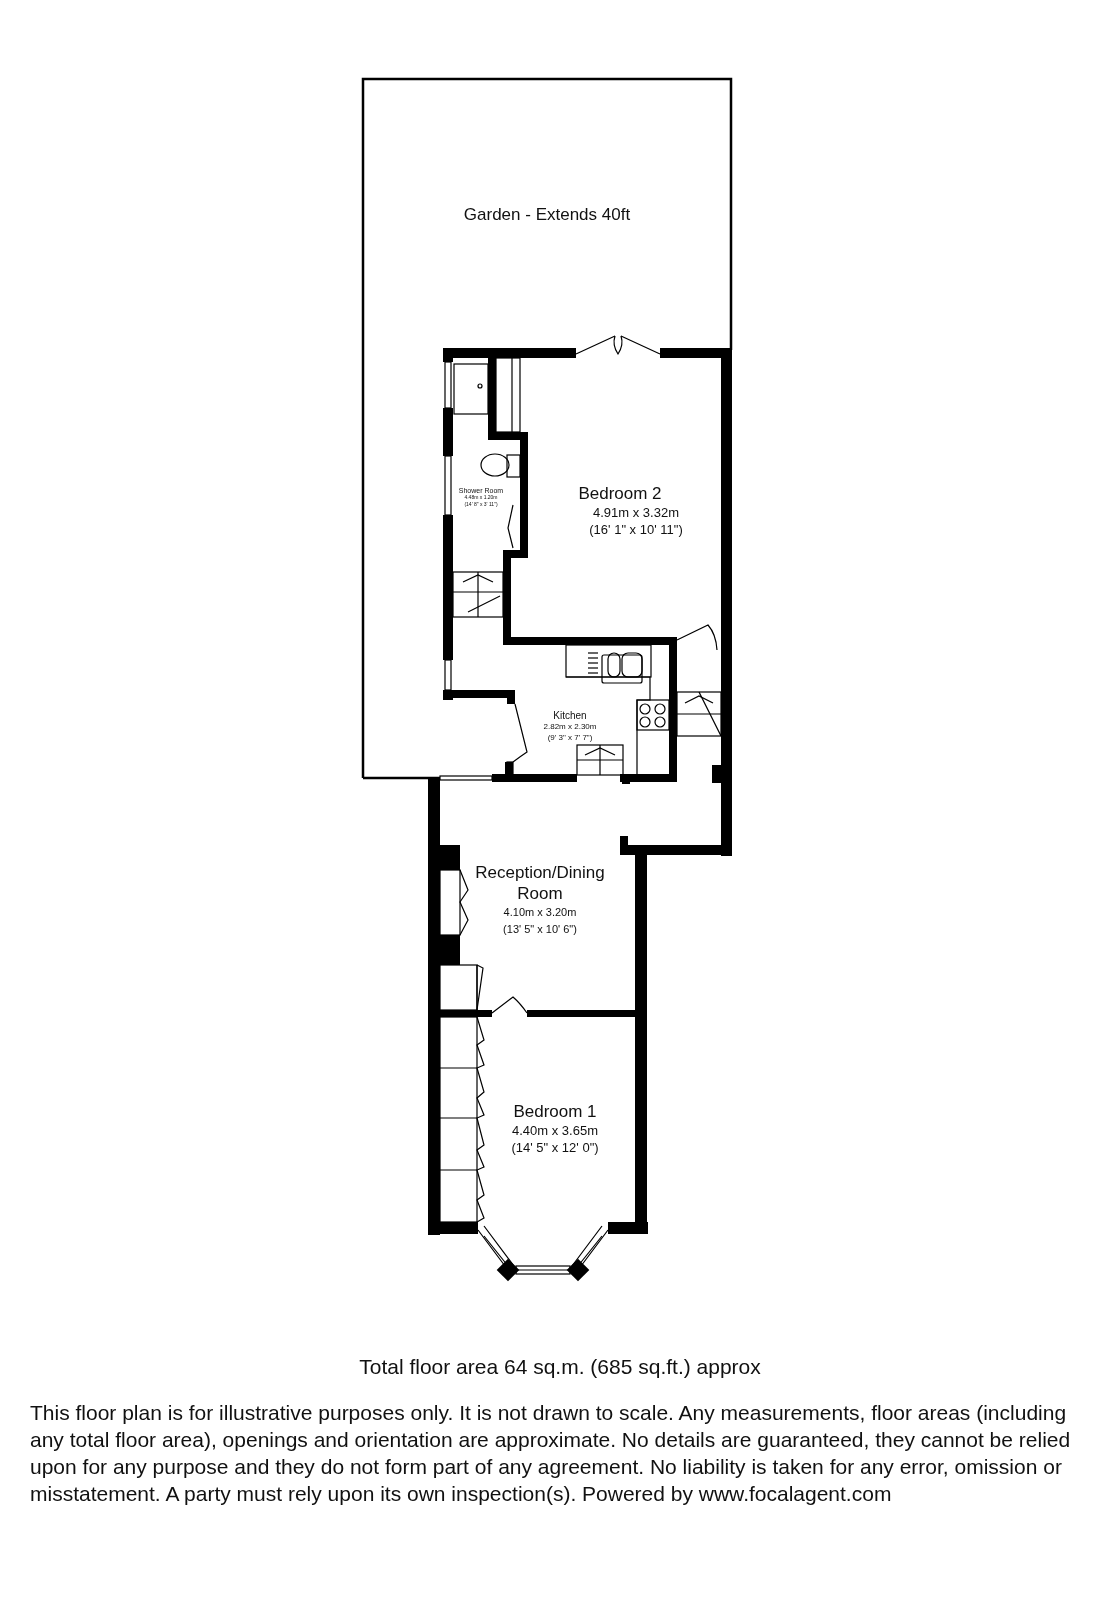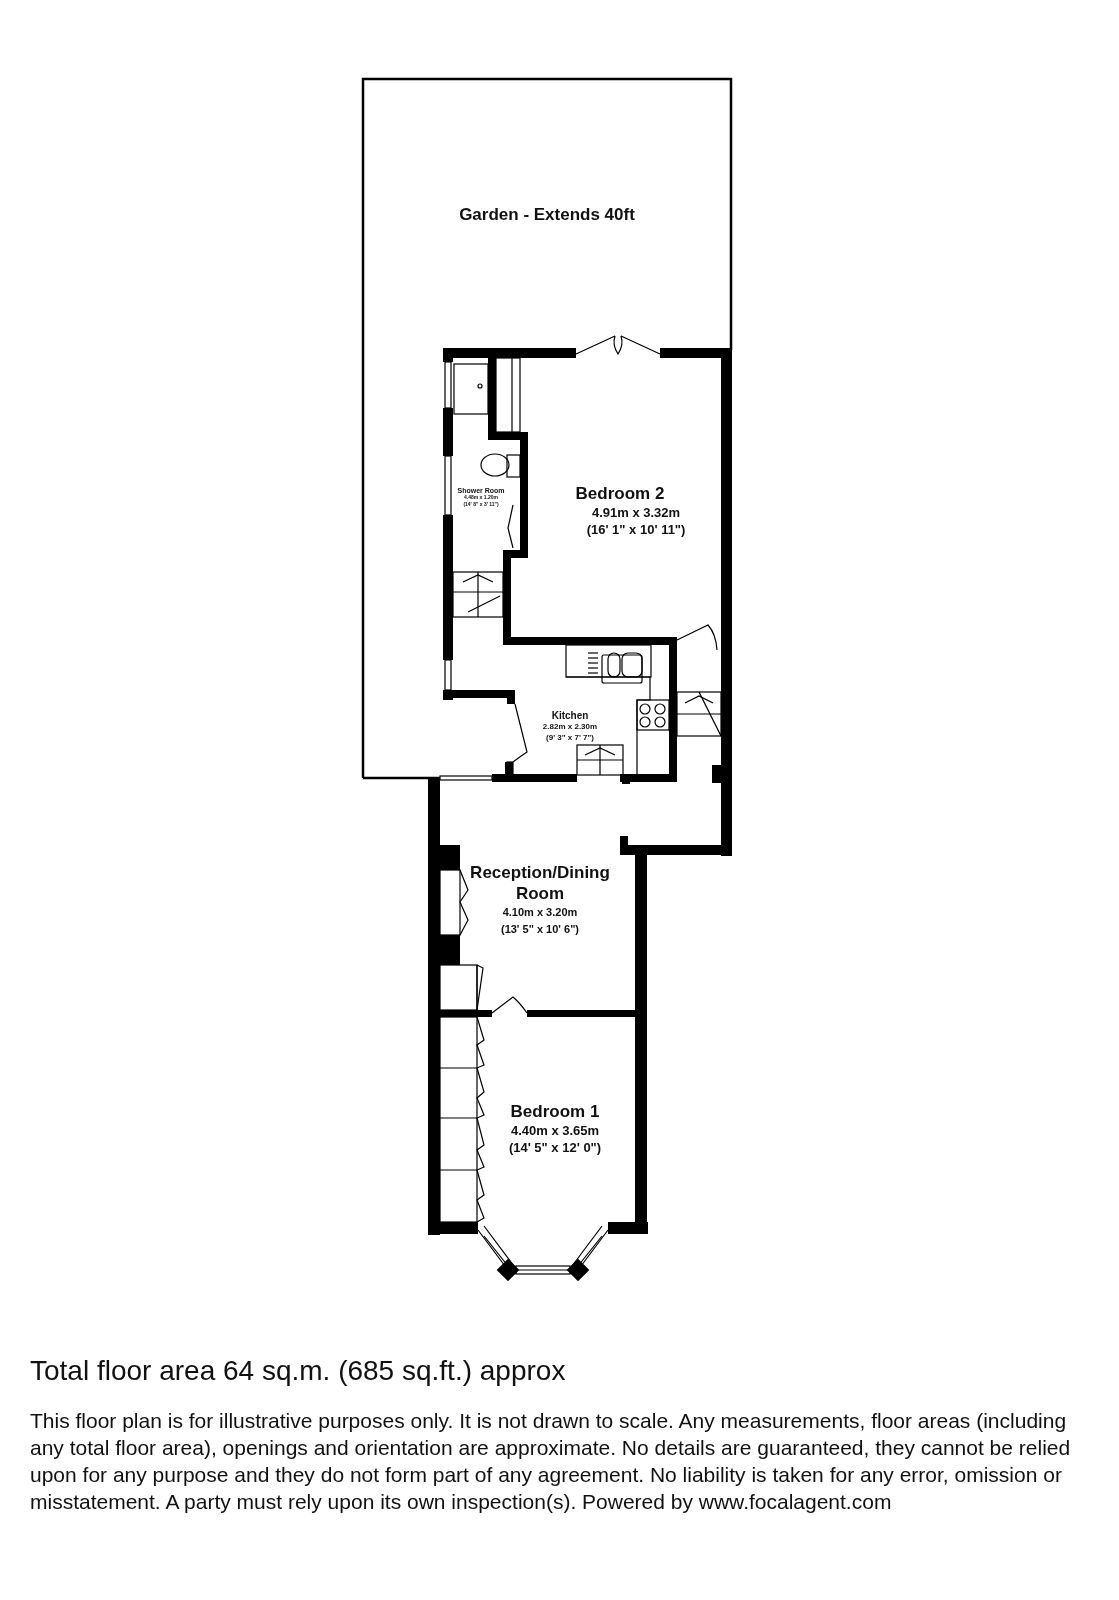--- a/index.html
+++ b/index.html
@@ -1,38 +1,38 @@
 <!DOCTYPE html>
 <html><head>
 <meta charset="utf-8">
 <style>
   html, body { margin: 0; padding: 0; background: #ffffff; }
   body { width: 1119px; height: 1600px; position: relative; overflow: hidden;
          font-family: "Liberation Sans", sans-serif; color: #111; }
   #plan { position: absolute; left: 0; top: 0; }
   .lbl { position: absolute; text-align: center; white-space: nowrap; color: #111; }
-  .lbl .t { display: block; font-weight: bold; }
+  .lbl .t { display: block; }
   #garden-label { left: 363px; width: 368px; top: 205px; font-size: 17px; }
   #bed2-label { left: 520px; width: 200px; top: 484px; }
   #bed2-label .name { font-size: 17px; }
   #bed2-label .dim { font-size: 13px; line-height: 17px; padding-left: 32px; }
   #shower-label { left: 452px; width: 58px; top: 487px; }
   #shower-label .name { font-size: 7px; }
   #shower-label .dim { font-size: 5px; line-height: 7px; }
   #kitchen-label { left: 520px; width: 100px; top: 710px; }
   #kitchen-label .name { font-size: 10px; }
   #kitchen-label .dim { font-size: 8px; line-height: 11px; }
   #recep-label { left: 455px; width: 170px; top: 862px; }
   #recep-label .name { font-size: 17px; line-height: 21px; }
   #recep-label .dim { font-size: 11px; line-height: 17px; }
   #bed1-label { left: 480px; width: 150px; top: 1102px; }
   #bed1-label .name { font-size: 17px; text-align: center; }
   #bed1-label .dim { font-size: 13px; line-height: 17px; }
   #footer { position: absolute; left: 30px; top: 1355px; width: 1060px; }
-  #total-area { font-size: 28px; margin: 0 0 20px 0; }
+  #total-area { font-size: 21px; margin: 0 0 20px 0; text-align: center; }
   #disclaimer { font-size: 21px; line-height: 27px; margin: 0; }
 </style>
 </head>
 <body>
 
 <svg id="plan" width="1119" height="1340" viewBox="0 0 1119 1340">
 
   <g fill="none" stroke="#000" stroke-width="2.5">
     <polyline points="363,778 363,79 731,79 731,350"></polyline>
     <line x1="363" y1="778" x2="440" y2="778"></line>

